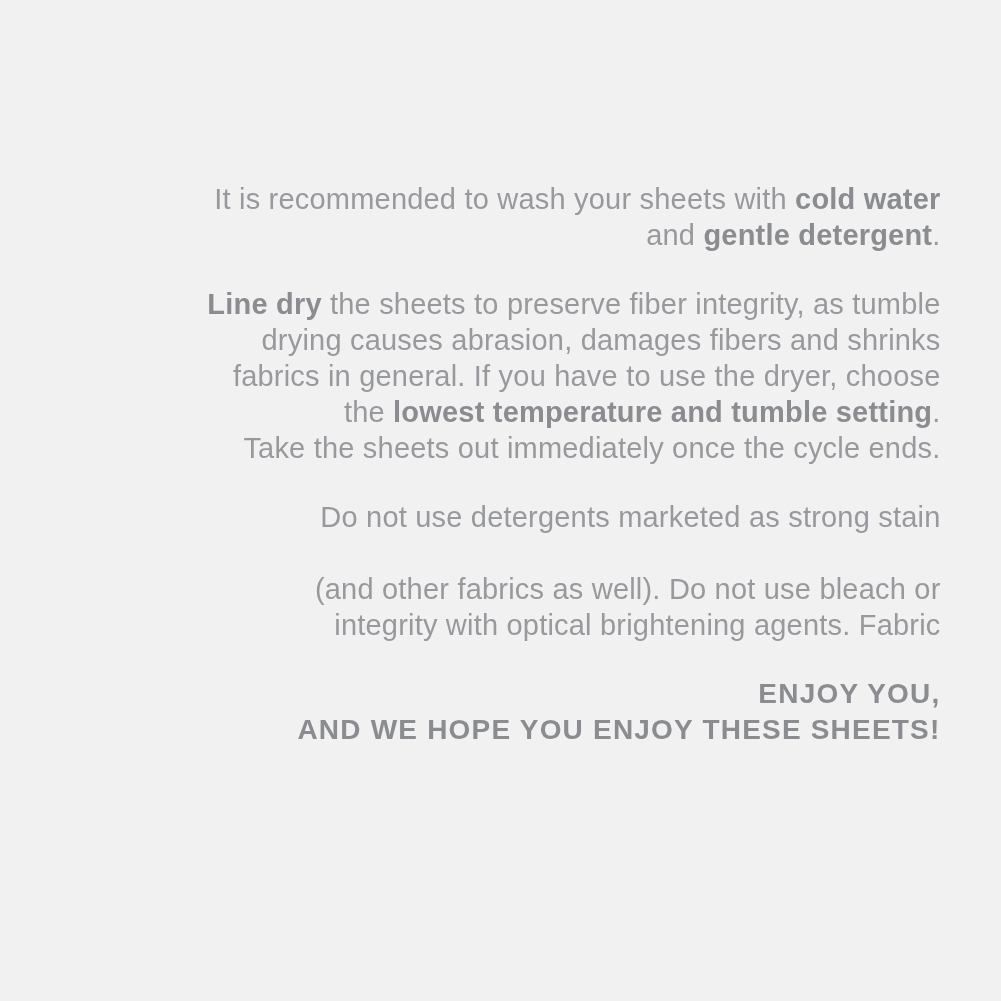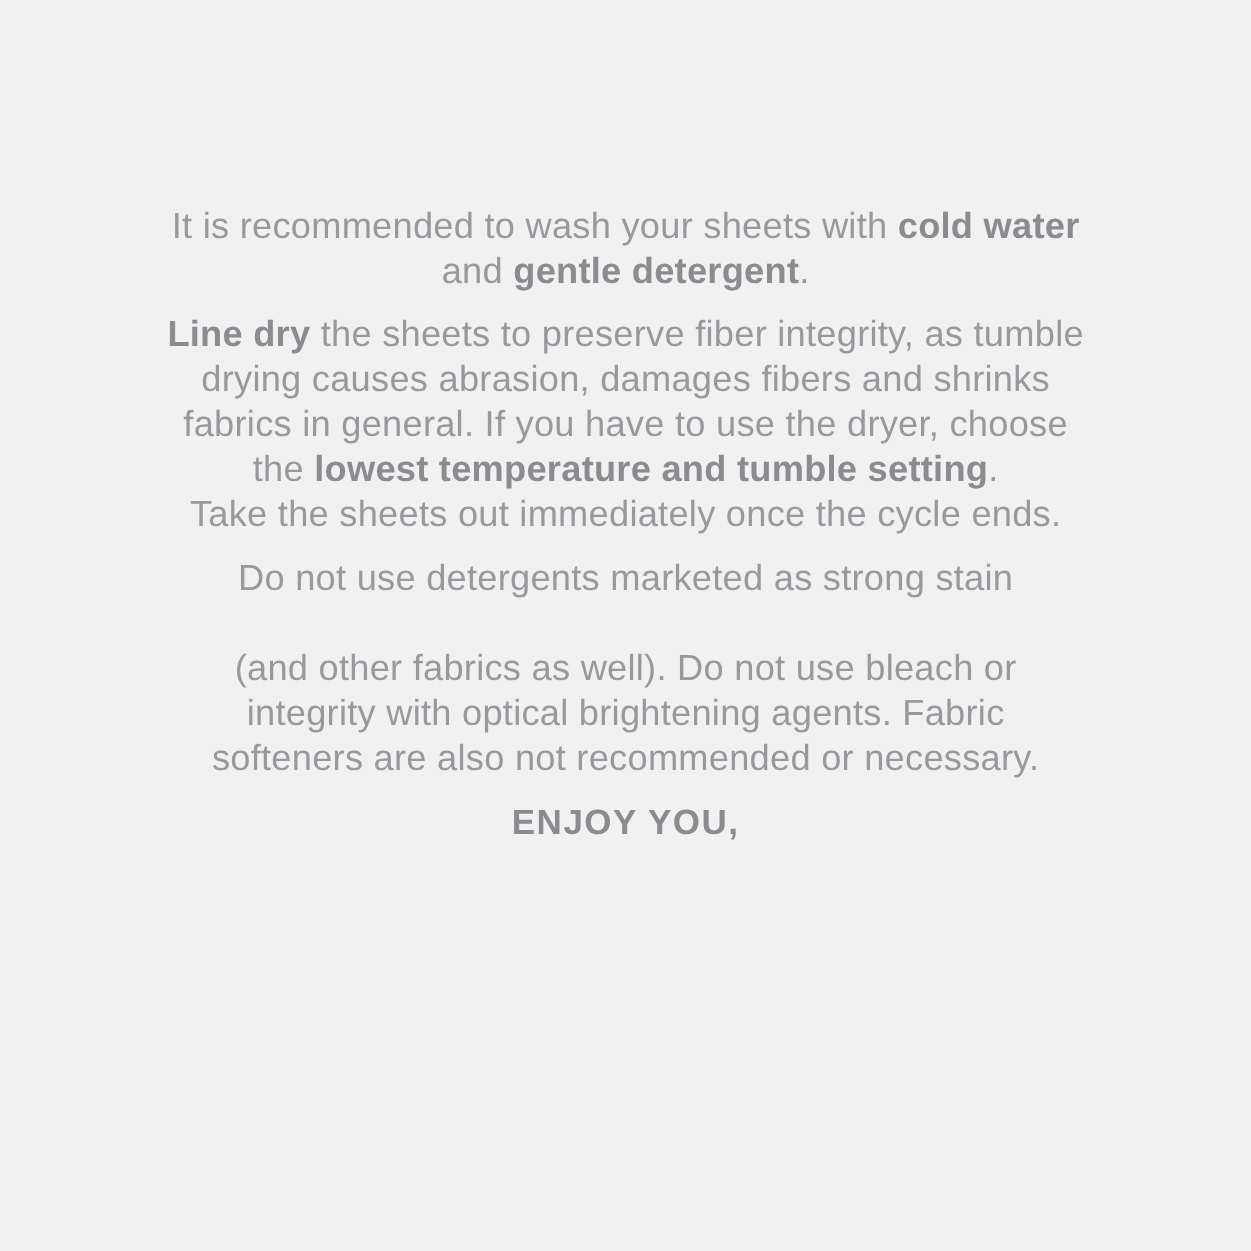--- a/index.html
+++ b/index.html
@@ -27,34 +27,35 @@
   .title {
     font-size: 28px;
     font-weight: bold;
     letter-spacing: 1.2px;
     line-height: 36px;
     color: var(--bold-text);
   }
   .para {
     font-size: 29px;
     line-height: 36px;
-    margin-top: 15px;
+    margin-top: 33px;
     letter-spacing: 0.2px;
+    text-align: right;
   }
   .para .bold {
     font-weight: bold;
     color: var(--bold-text);
   }
   .closing {
     font-size: 28px;
     line-height: 36px;
     letter-spacing: 1.2px;
   }
 </style>
 </head>
 <body>
 
 <div class="card">
   <p class="para"><span>It is recommended to wash your sheets with </span><span class="bold">cold water</span><br><span>and </span><span class="bold">gentle detergent</span><span>.</span></p>
   <p class="para"><span class="bold">Line dry</span><span> the sheets to preserve fiber integrity, as tumble</span><br><span>drying causes abrasion, damages fibers and shrinks</span><br><span>fabrics in general. If you have to use the dryer, choose</span><br><span>the </span><span class="bold">lowest temperature and tumble setting</span><span>.</span><br><span>Take the sheets out immediately once the cycle ends.</span></p>
-  <p class="para"><span>Do not use detergents marketed as strong stain</span><br><br><span>(and other fabrics as well). Do not use bleach or</span><br><span>integrity with optical brightening agents. Fabric</span><br><span>softeners are also not recommended or necessary.</span></p>
-  <p class="para closing"><span class="bold">ENJOY YOU,</span><br></p>
+  <p class="para"><span>Do not use detergents marketed as strong stain</span><br><br><span>(and other fabrics as well). Do not use bleach or</span><br><span>integrity with optical brightening agents. Fabric</span><br></p>
+  <p class="para closing"><span class="bold">ENJOY YOU,</span><br><span class="bold">AND WE HOPE YOU ENJOY THESE SHEETS!</span></p>
 </div>
 
 </body></html>

